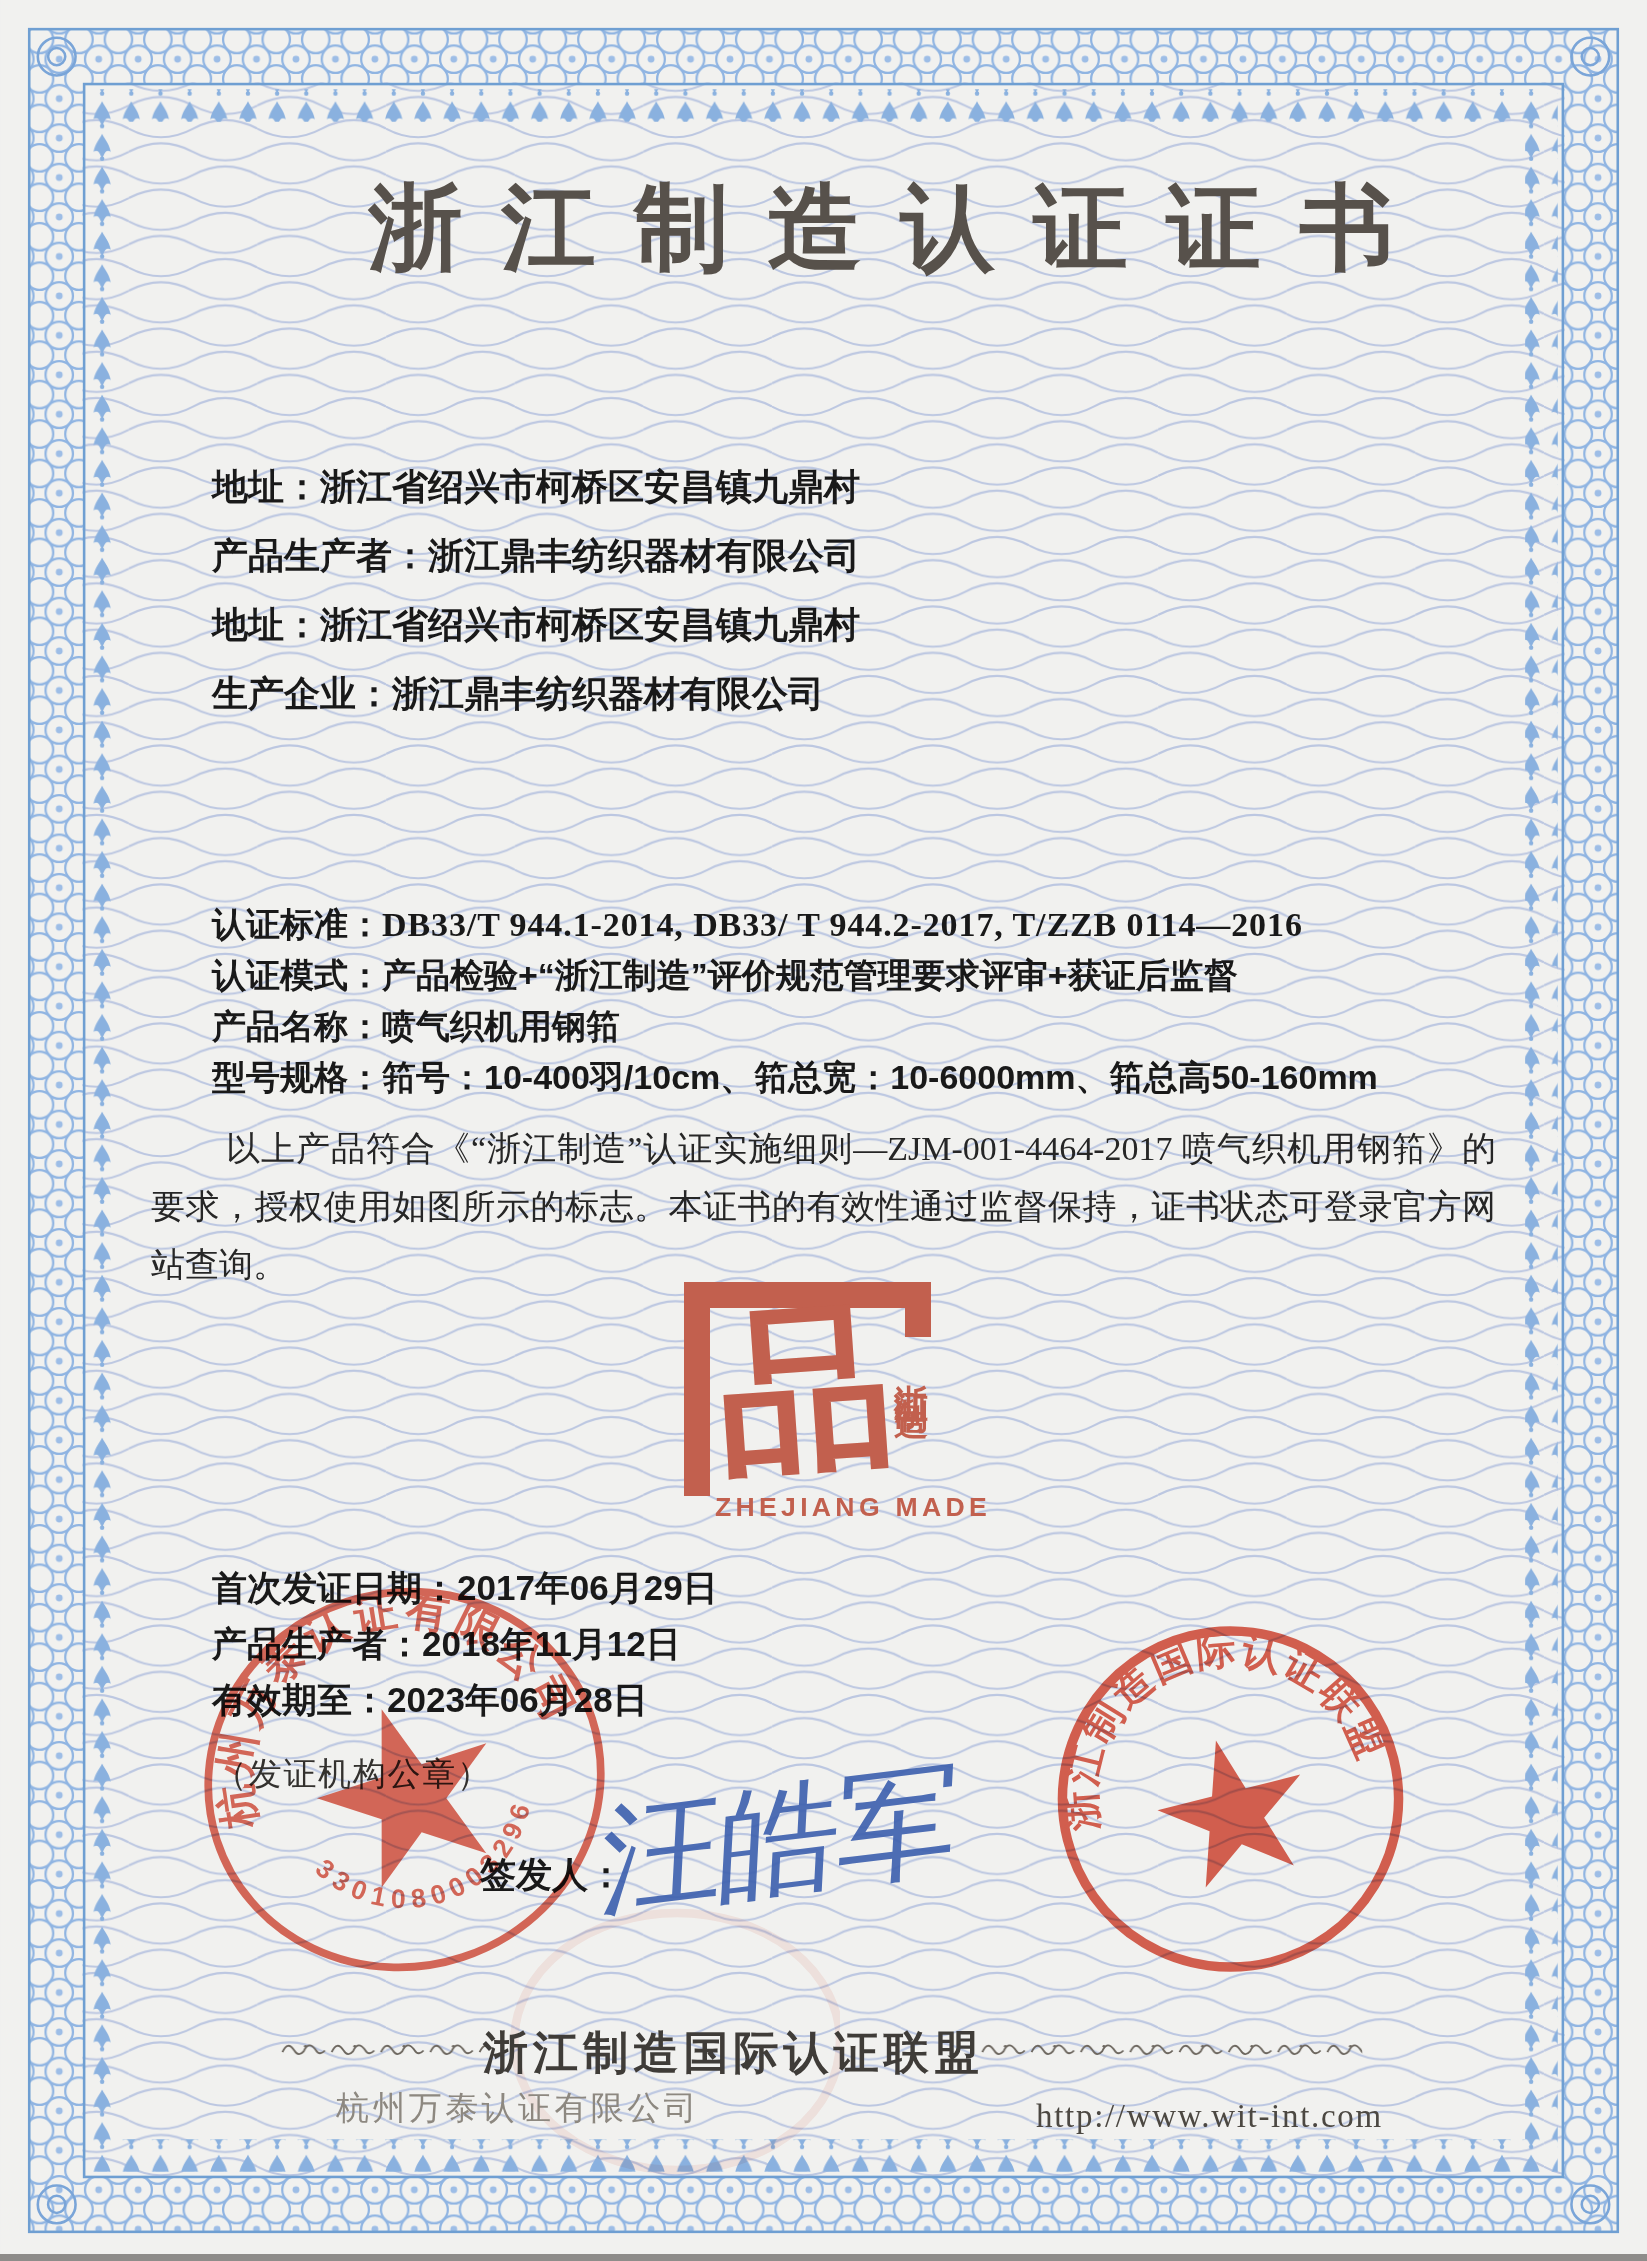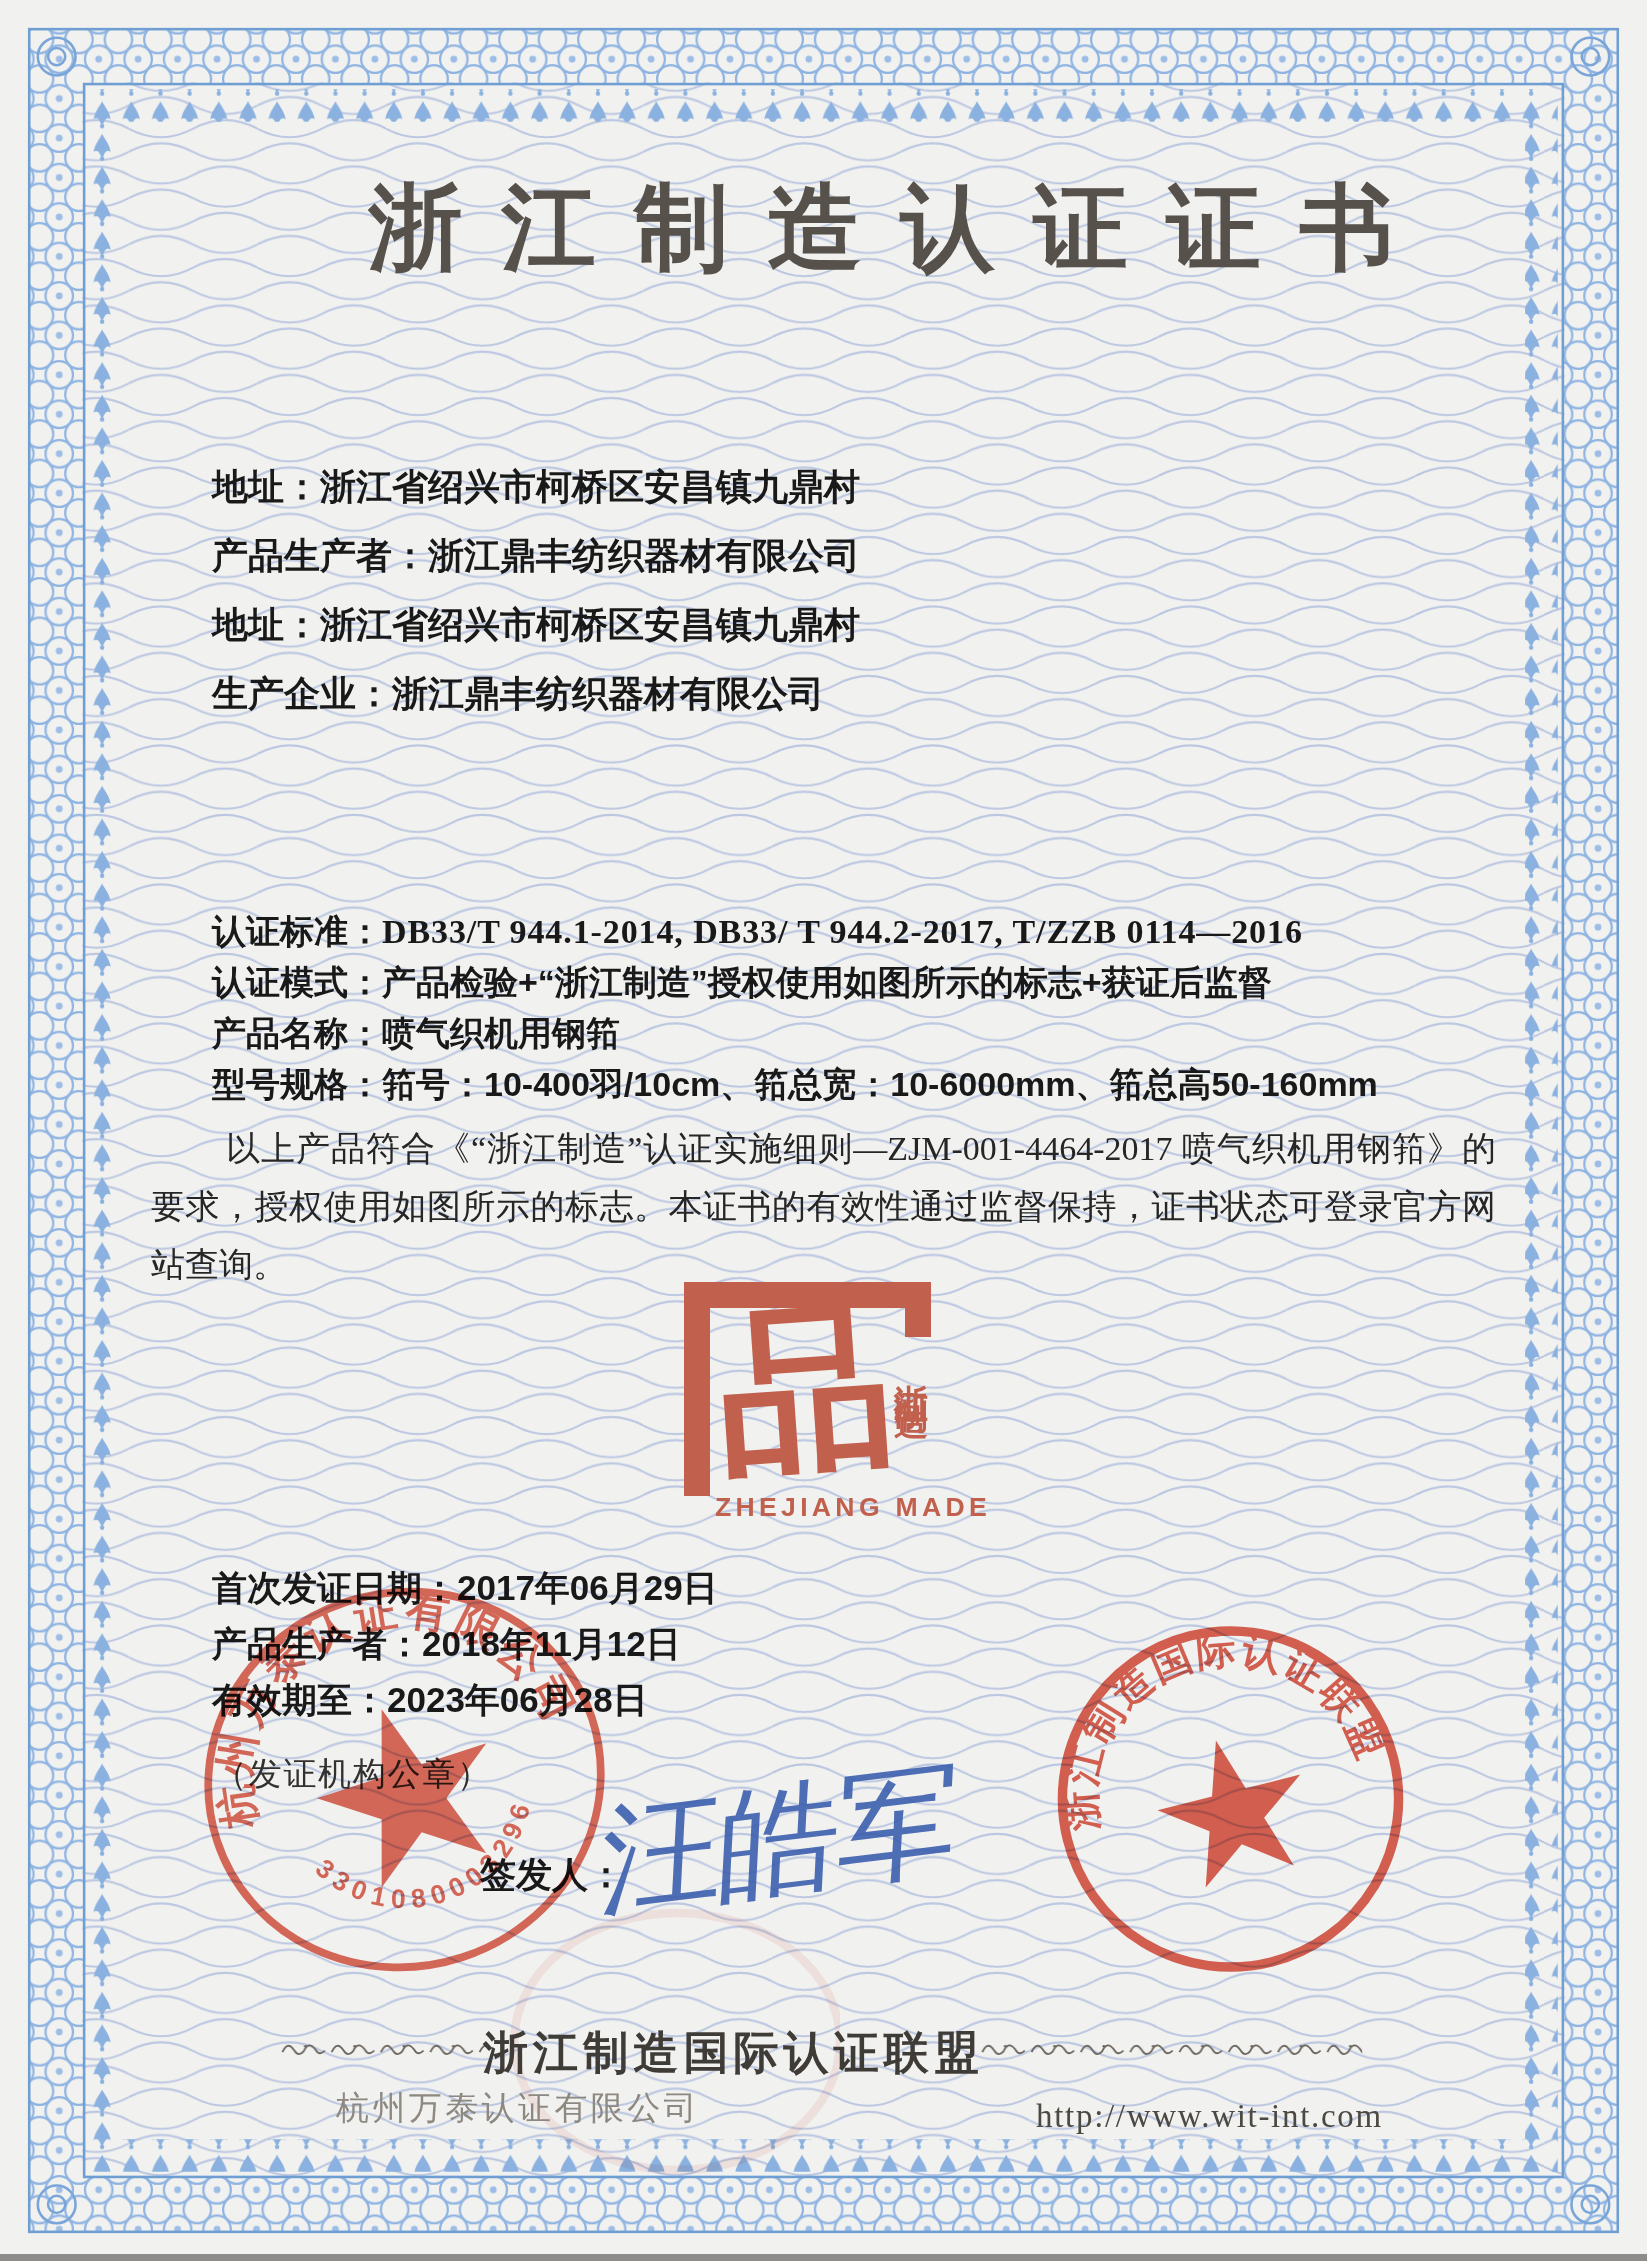--- a/index.html
+++ b/index.html
@@ -16,21 +16,21 @@
     font-family:"DejaVu Serif",serif;font-weight:700;
     font-size:94px;color:#57514b;letter-spacing:39px;
   }
   .certno{
     left:0;top:347px;width:1647px;text-align:center;
     font-size:45px;font-weight:700;color:#1f1f1f;letter-spacing:0.9px;
   }
   .fields{left:212px;top:452px;font-size:36px;font-weight:700;color:#191919;}
   .fields .line{display:block;height:69px;line-height:69px;}
   .specs{left:212px;top:899px;font-size:34px;font-weight:700;color:#191919;}
-  .specs .line{display:block;height:51px;line-height:65px;}
+  .specs .line{display:block;height:51px;line-height:51px;}
   .specs .line:nth-child(1) .val{font-family:"Liberation Serif",serif;font-weight:600;letter-spacing:0.9px;}
   .para{
     left:151px;top:1120px;width:1345px;white-space:normal;
     font-family:"Liberation Serif",serif;font-size:34px;line-height:58px;
     text-align:justify;text-indent:75px;color:#262626;
   }
   .logo{left:684px;top:1282px;width:247px;height:244px;}
   .logo .bar{position:absolute;background:#c2604e;}
   .logo .bar-left{left:0;top:0;width:26px;height:214px;}
   .logo .bar-top{left:0;top:0;width:247px;height:26px;}
@@ -122,21 +122,21 @@
 
   <div class="abs fields">
     <span class="line"><span>地址：</span><span class="val">浙江省绍兴市柯桥区安昌镇九鼎村</span></span>
     <span class="line"><span>产品生产者：</span><span class="val">浙江鼎丰纺织器材有限公司</span></span>
     <span class="line"><span>地址：</span><span class="val">浙江省绍兴市柯桥区安昌镇九鼎村</span></span>
     <span class="line"><span>生产企业：</span><span class="val">浙江鼎丰纺织器材有限公司</span></span>
   </div>
 
   <div class="abs specs">
     <span class="line"><span>认证标准：</span><span class="val">DB33/T 944.1-2014, DB33/ T 944.2-2017, T/ZZB 0114—2016</span></span>
-    <span class="line"><span>认证模式：</span><span class="val">产品检验+“浙江制造”授权使用如图所示的标志+获证后监督</span></span>
+    <span class="line"><span>认证模式：</span><span class="val">产品检验+“浙江制造”评价规范管理要求评审+获证后监督</span></span>
     <span class="line"><span>产品名称：</span><span class="val">喷气织机用钢筘</span></span>
     <span class="line"><span>型号规格：</span><span class="val">筘号：10-400羽/10cm、筘总宽：10-6000mm、筘总高50-160mm</span></span>
   </div>
 
   <div class="abs para">以上产品符合《“浙江制造”认证实施细则—ZJM-001-4464-2017 喷气织机用钢筘》的要求，授权使用如图所示的标志。本证书的有效性通过监督保持，证书状态可登录官方网站查询。</div>
 
   <div class="abs logo">
     <div class="bar bar-left"></div>
     <div class="bar bar-top"></div>
     <div class="bar bar-stub"></div>

